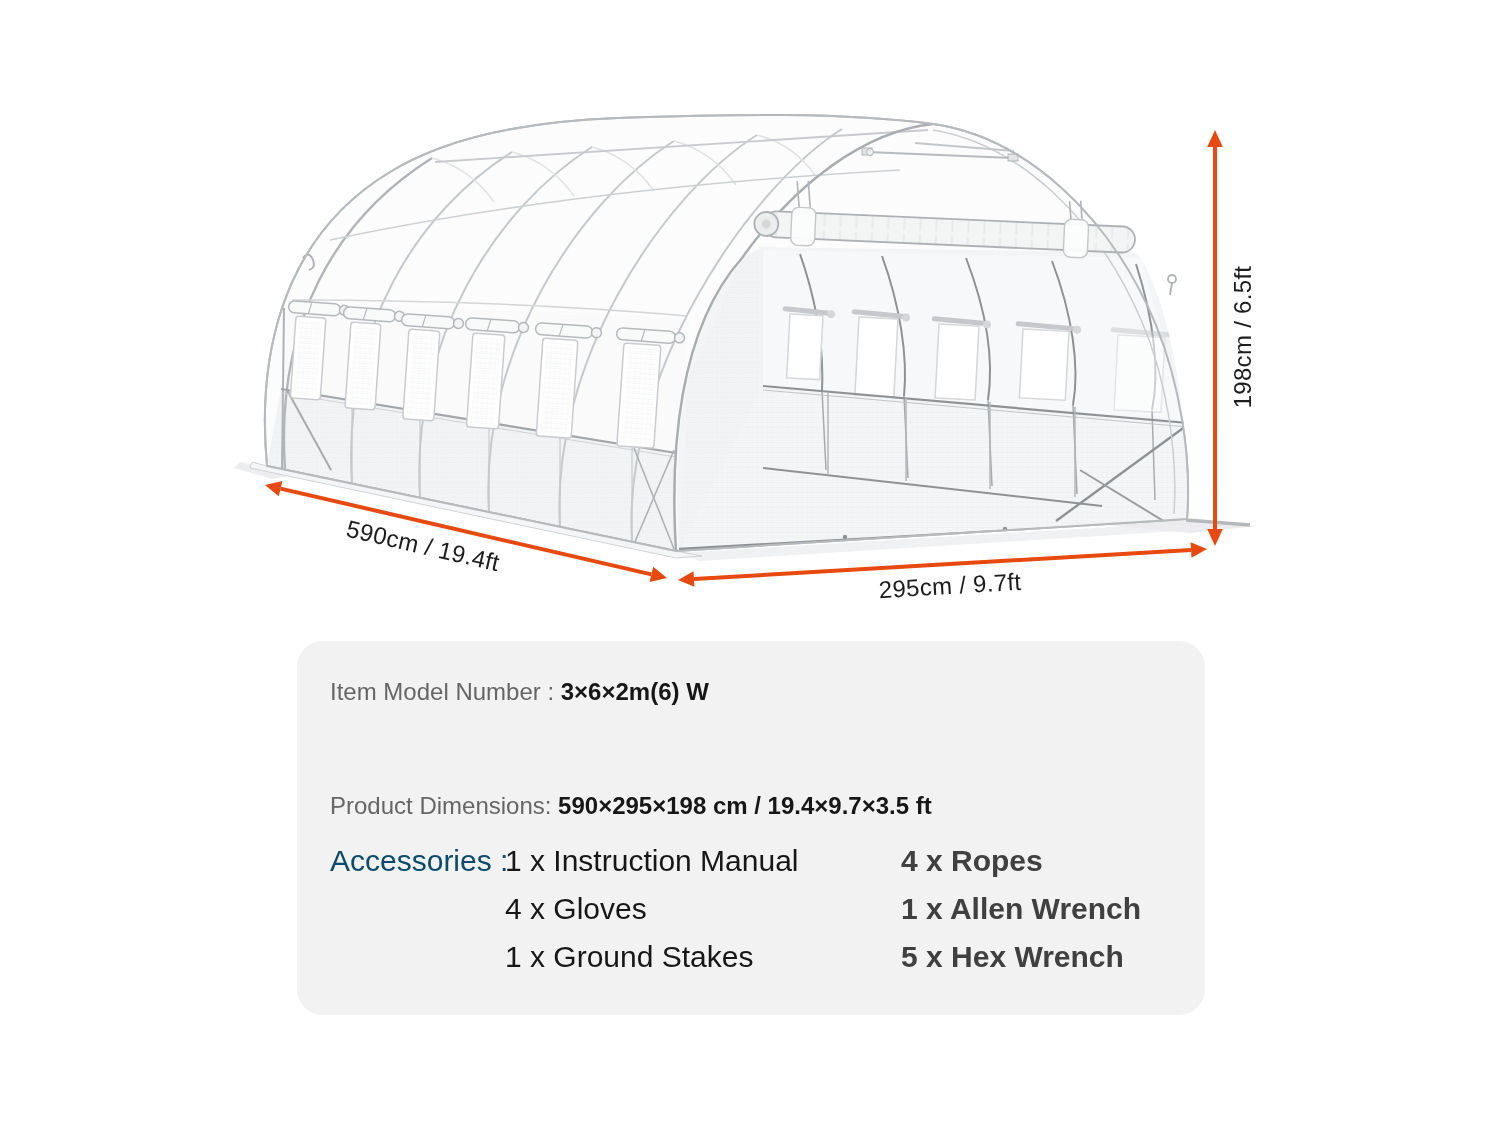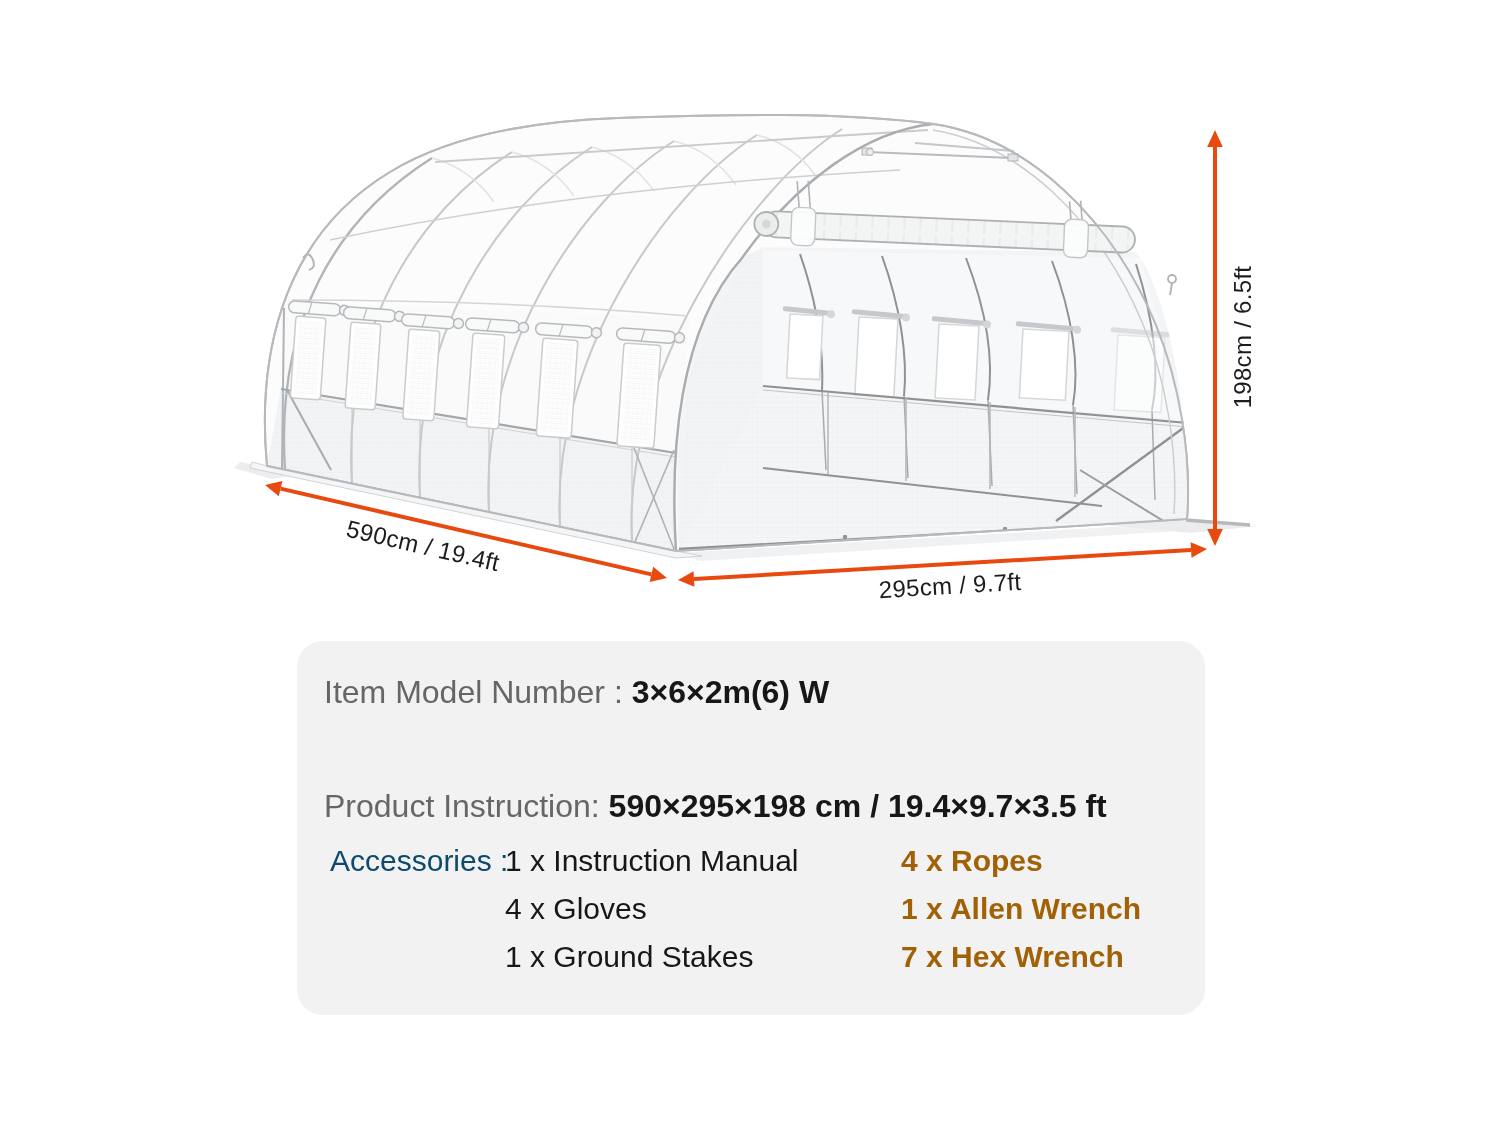--- a/index.html
+++ b/index.html
@@ -6,28 +6,28 @@
   .stage{position:relative;width:1500px;height:1125px;background:#ffffff;overflow:hidden;
          font-family:"Liberation Sans","DejaVu Sans",sans-serif;}
   .art{position:absolute;left:0;top:0;width:1500px;height:1125px;}
   .dim-label{position:absolute;font-size:24px;color:#1d1d1d;white-space:nowrap;
              letter-spacing:.3px;}
   .dim-length{left:423px;top:546px;transform:translate(-50%,-50%) rotate(13deg);}
   .dim-width{left:950px;top:586px;transform:translate(-50%,-50%) rotate(-3.4deg);}
   .dim-height{left:1243px;top:337px;transform:translate(-50%,-50%) rotate(-90deg);}
   .spec-panel{position:absolute;left:297px;top:641px;width:908px;height:374px;
               background:#f2f2f2;border-radius:26px;}
-  .spec-row{position:absolute;left:27px;font-size:32px;line-height:36px;color:#666666;
+  .spec-row{position:absolute;left:33px;font-size:24px;line-height:36px;color:#666666;
             white-space:nowrap;}
   .spec-row b{color:#171717;font-weight:700;}
   .row1{top:33px;} .row2{top:89px;} .row3{top:147px;}
   .acc-row{position:absolute;font-size:30px;line-height:36px;white-space:nowrap;}
   .acc-label{position:absolute;left:33px;color:#0c4a6e;}
   .acc-col1{position:absolute;left:208px;color:#171717;font-weight:400;}
-  .acc-col2{position:absolute;left:604px;color:#a16207;font-weight:700;}
+  .acc-col2{position:absolute;left:604px;color:#404040;font-weight:700;}
   .row4{top:202px;} .row5{top:250px;} .row6{top:298px;}
 </style>
 </head>
 <body>
 
 <div class="stage">
 
   <svg class="art" viewBox="0 0 1500 1125">
     <defs>
       <pattern id="mesh" patternUnits="userSpaceOnUse" width="5" height="5">
@@ -241,30 +241,30 @@
       <polygon points="1207,549 1191.5,557.7 1190.6,542.2" stroke="none"></polygon>
     </g>
   </svg>
 
   <div class="dim-label dim-length">590cm / 19.4ft</div>
   <div class="dim-label dim-width">295cm / 9.7ft</div>
   <div class="dim-label dim-height">198cm / 6.5ft</div>
 
   <div class="spec-panel">
     <div class="spec-row row1"><span>Item Model Number : </span><b>3×6×2m(6) W</b></div>
-    <div class="spec-row row3"><span>Product Instruction: </span><b>590×295×198 cm / 19.4×9.7×3.5 ft</b></div>
+    <div class="spec-row row3"><span>Product Dimensions: </span><b>590×295×198 cm / 19.4×9.7×3.5 ft</b></div>
 
     <div class="acc-row row4">
       <span class="acc-label">Accessories : </span>
       <span class="acc-col1">1 x Instruction Manual</span>
       <span class="acc-col2">4 x Ropes</span>
     </div>
     <div class="acc-row row5">
       <span class="acc-col1">4 x Gloves</span>
       <span class="acc-col2">1 x Allen Wrench</span>
     </div>
     <div class="acc-row row6">
       <span class="acc-col1">1 x Ground Stakes</span>
-      <span class="acc-col2">7 x Hex Wrench</span>
+      <span class="acc-col2">5 x Hex Wrench</span>
     </div>
   </div>
 
 </div>
 
 </body></html>

